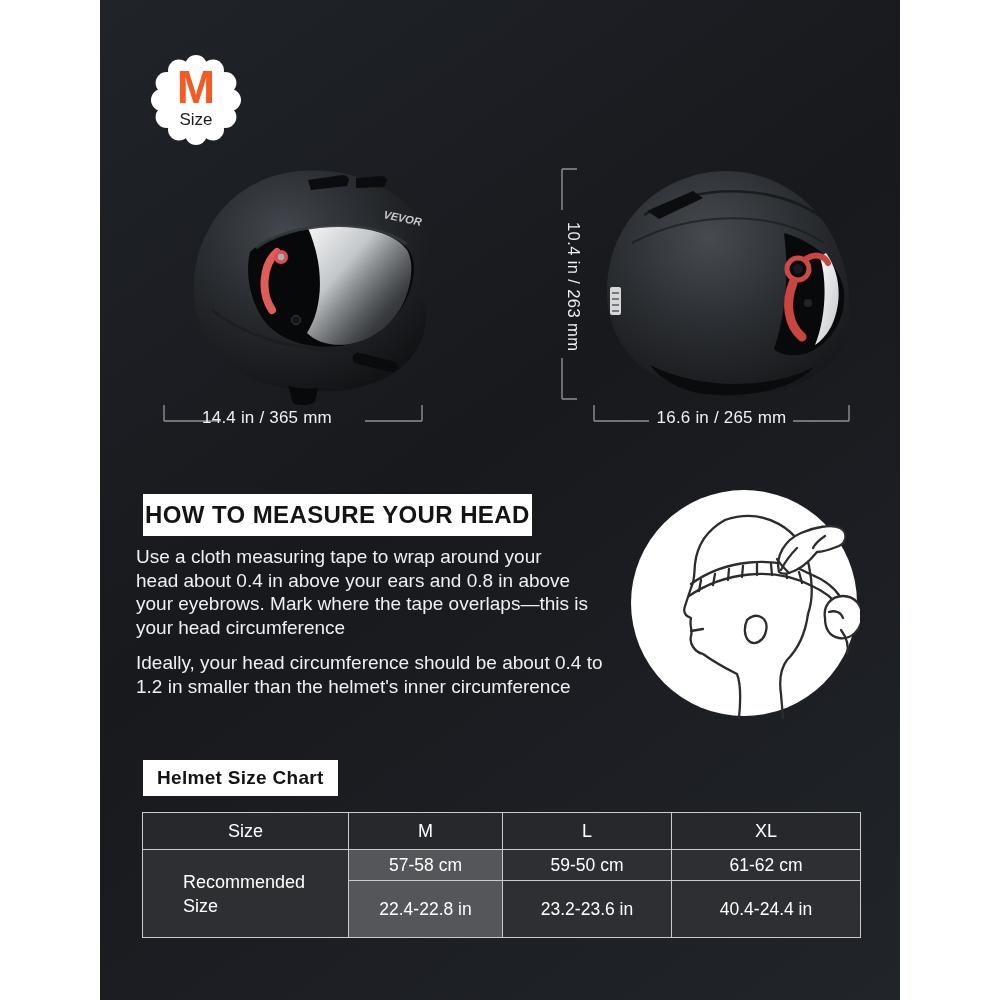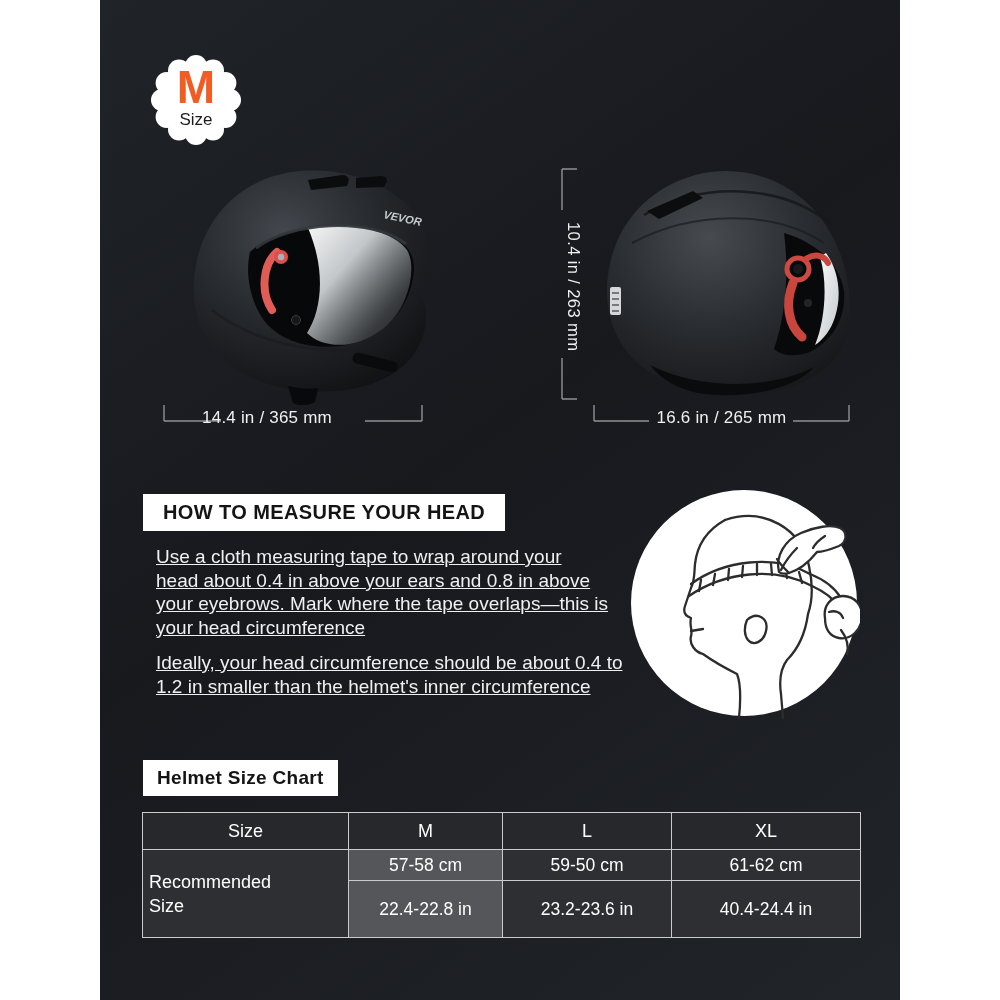--- a/index.html
+++ b/index.html
@@ -18,38 +18,38 @@
 
   
   .vlabel{position:absolute;left:455px;top:212px;width:28px;height:150px;
           writing-mode:vertical-rl;text-align:center;font-size:16.5px;color:#eef0f1;letter-spacing:.4px;}
   .hbracket{position:absolute;height:20px;}
   .hlabel{position:absolute;width:100%;text-align:center;top:4px;font-size:17px;color:#eef0f1;letter-spacing:.2px;}
 
   
   .sec-title{position:absolute;display:inline-block;background:#ffffff;color:#141414;
              font-weight:bold;white-space:nowrap;}
-  .title-measure{left:43px;top:494px;font-size:20px;padding:7px 20px;letter-spacing:.4px;}
+  .title-measure{left:43px;top:494px;font-size:24px;padding:7px 2px;letter-spacing:.4px;}
   .title-chart{left:43px;top:760px;font-size:19px;padding:7px 14px;letter-spacing:.3px;}
-  .para{position:absolute;left:56px;color:#eef0f1;font-size:19px;line-height:23.5px;text-decoration:underline;}
+  .para{position:absolute;left:36px;color:#eef0f1;font-size:19px;line-height:23.5px;}
   .para1{top:545px;width:452px;}
   .para2{top:651px;width:474px;}
 
   .illus{position:absolute;left:528px;top:487px;}
 
   
   .size-table{position:absolute;left:42px;top:812px;border-collapse:collapse;table-layout:fixed;}
   .size-table td{border:1px solid #c9cbcd;color:#ffffff;text-align:center;
                  font-size:17.5px;padding:0;}
   .size-table tr.hdr td{height:36px;font-size:18px;background:#26282c;}
   .size-table tr.r1 td{height:30px;background:#2d2f33;}
   .size-table tr.r2 td{height:56px;background:#2d2f33;}
   .size-table td.hl{background:#6b6d70;}
   .size-table tr.r1 td.hl,.size-table tr.r2 td.hl{background:#54565a;margin-left:28px;}
-  .size-table td.rowlabel{text-align:left;padding-left:6px;font-size:18px;line-height:24px;background:#2d2f33;}
+  .size-table td.rowlabel{text-align:left;padding-left:40px;font-size:18px;line-height:24px;background:#2d2f33;}
   .rowlabel span{display:inline-block;max-width:140px;}
 
   .helmet{position:absolute;}
 </style>
 </head>
 <body>
 
 <div class="page">
   <div class="panel">
 

